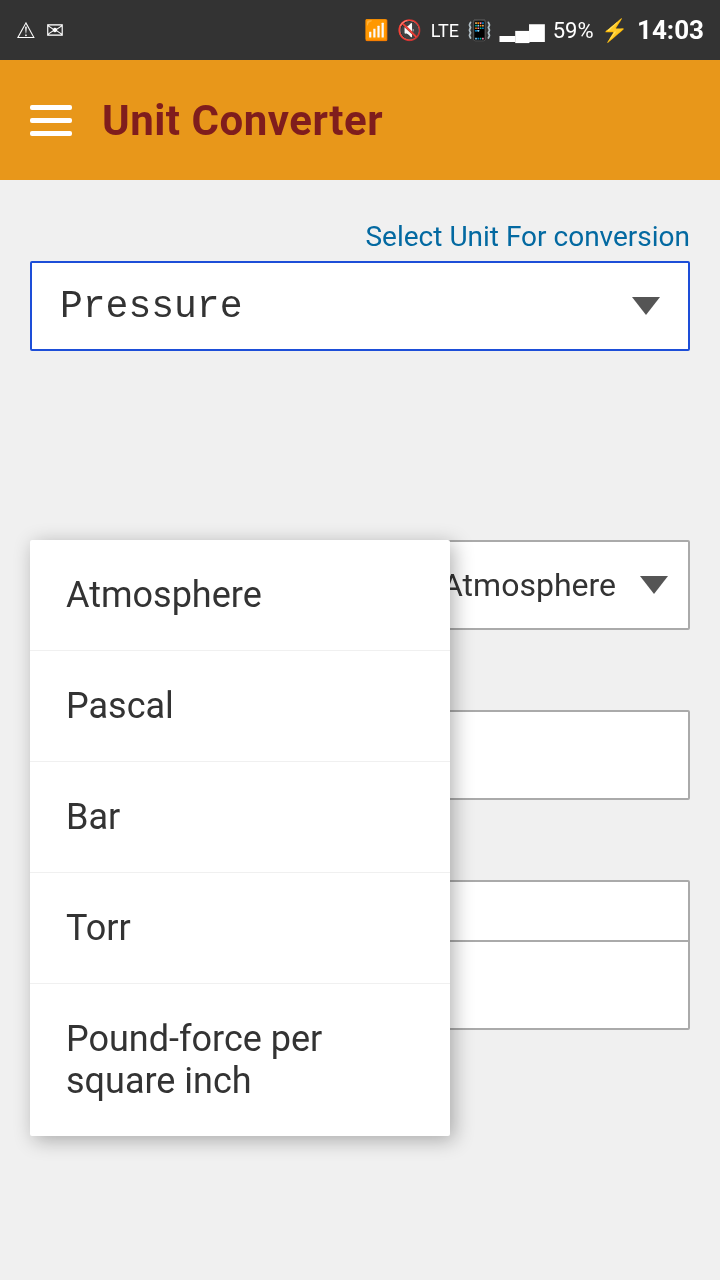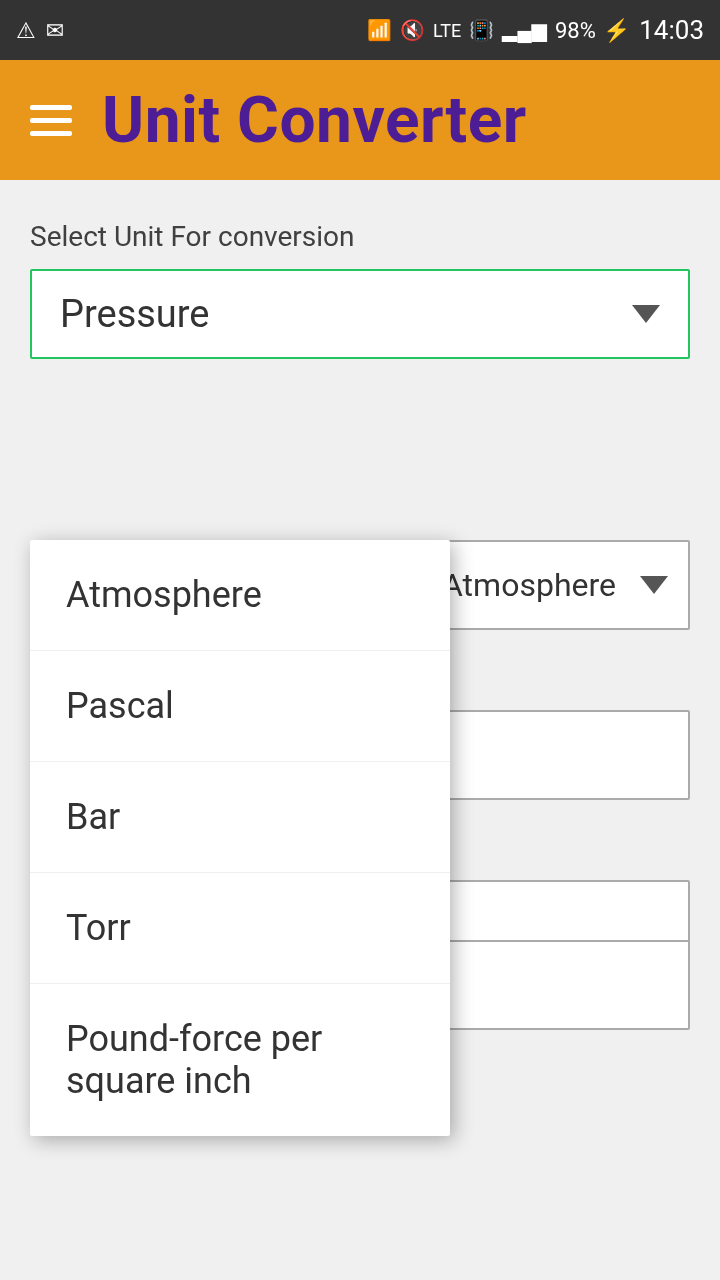--- a/index.html
+++ b/index.html
@@ -31,21 +31,21 @@
       gap: 10px;
     }
     .status-right {
       display: flex;
       align-items: center;
       gap: 8px;
       font-size: 22px;
     }
     .status-time {
       font-size: 26px;
-      font-weight: normal;
+      font-weight: bold;
     }
 
     
     .app-bar {
       width: 720px;
       height: 120px;
       background: #E8971A;
       display: flex;
       align-items: center;
       padding: 0 30px;
@@ -58,50 +58,52 @@
       cursor: pointer;
     }
     .hamburger-icon span {
       display: block;
       width: 42px;
       height: 5px;
       background: #fff;
       border-radius: 2px;
     }
     .app-title {
-      color: #4c1d95;
-      font-size: 64px;
+      color: #7f1d1d;
+      font-size: 42px;
       font-weight: bold;
       letter-spacing: 0.5px;
     }
 
     
     .main-content {
       padding: 40px 30px 30px 30px;
       position: relative;
     }
 
     .select-label {
-      color: #404040;
+      color: #0369a1;
       font-size: 28px;
-      margin-bottom: 16px;
+      margin-bottom: 8px;
+      text-align: right;
     }
 
     
     .unit-type-dropdown {
       width: 100%;
       height: 90px;
-      border: 2px solid #22c55e;
+      border: 2px solid #1d4ed8;
       background: #fff;
       display: flex;
       align-items: center;
       justify-content: space-between;
       padding: 0 28px;
       border-radius: 2px;
       cursor: pointer;
+      font-family: Liberation Mono, monospace;
     }
     .unit-type-dropdown .dropdown-value {
       font-size: 38px;
       color: #333;
     }
     .dropdown-arrow {
       width: 0;
       height: 0;
       border-left: 14px solid transparent;
       border-right: 14px solid transparent;
@@ -209,21 +211,21 @@
   <div class="status-left">
     <span>⚠</span>
     <span>✉</span>
   </div>
   <div class="status-right">
     <span style="font-size:20px;">📶</span>
     <span style="font-size:20px;">🔇</span>
     <span style="font-size:18px;text-align:center;">LTE</span>
     <span style="font-size:20px;">📳</span>
     <span style="font-size:20px;">▂▄▆</span>
-    <span>98%</span>
+    <span>59%</span>
     <span>⚡</span>
     <span class="status-time">14:03</span>
   </div>
 </div>
 
 <div class="app-bar">
   <div class="hamburger-icon">
     <span></span>
     <span></span>
     <span></span>

